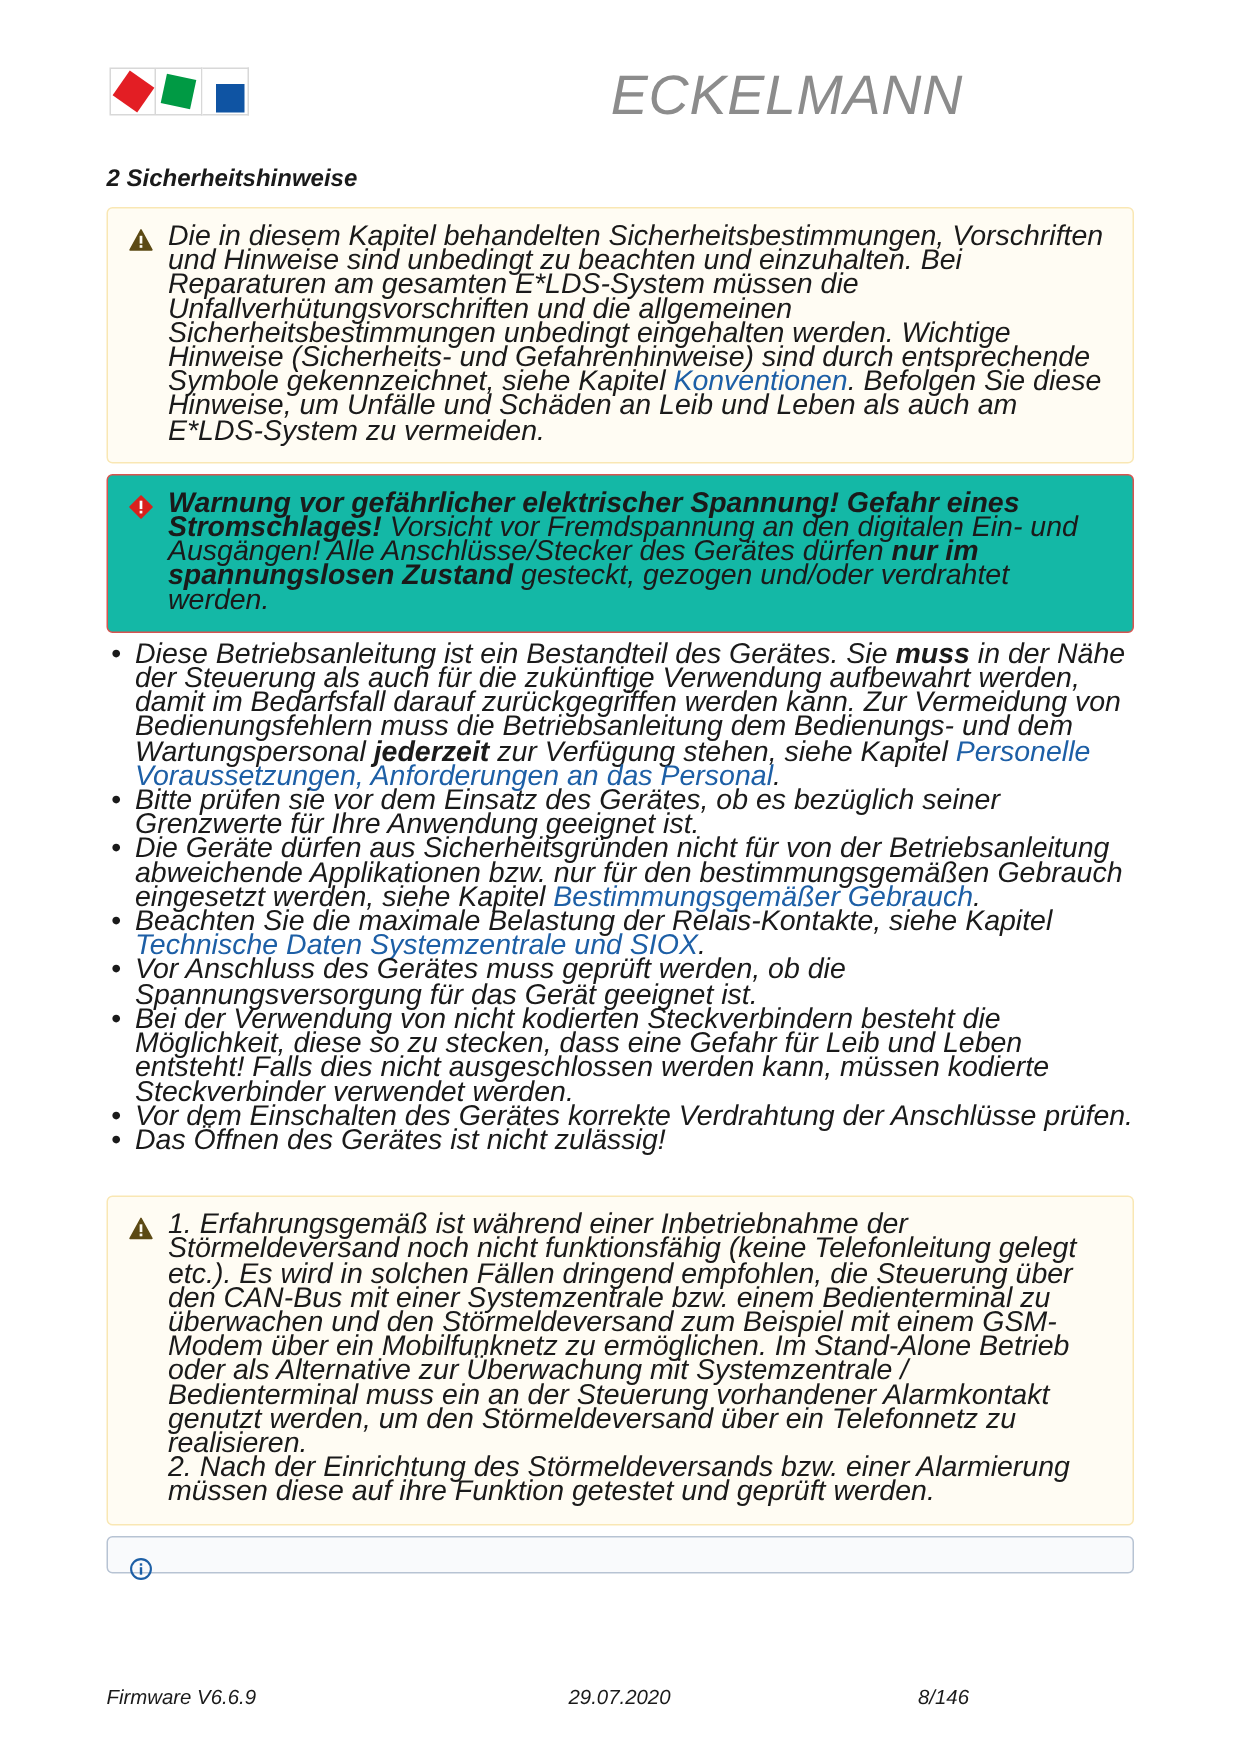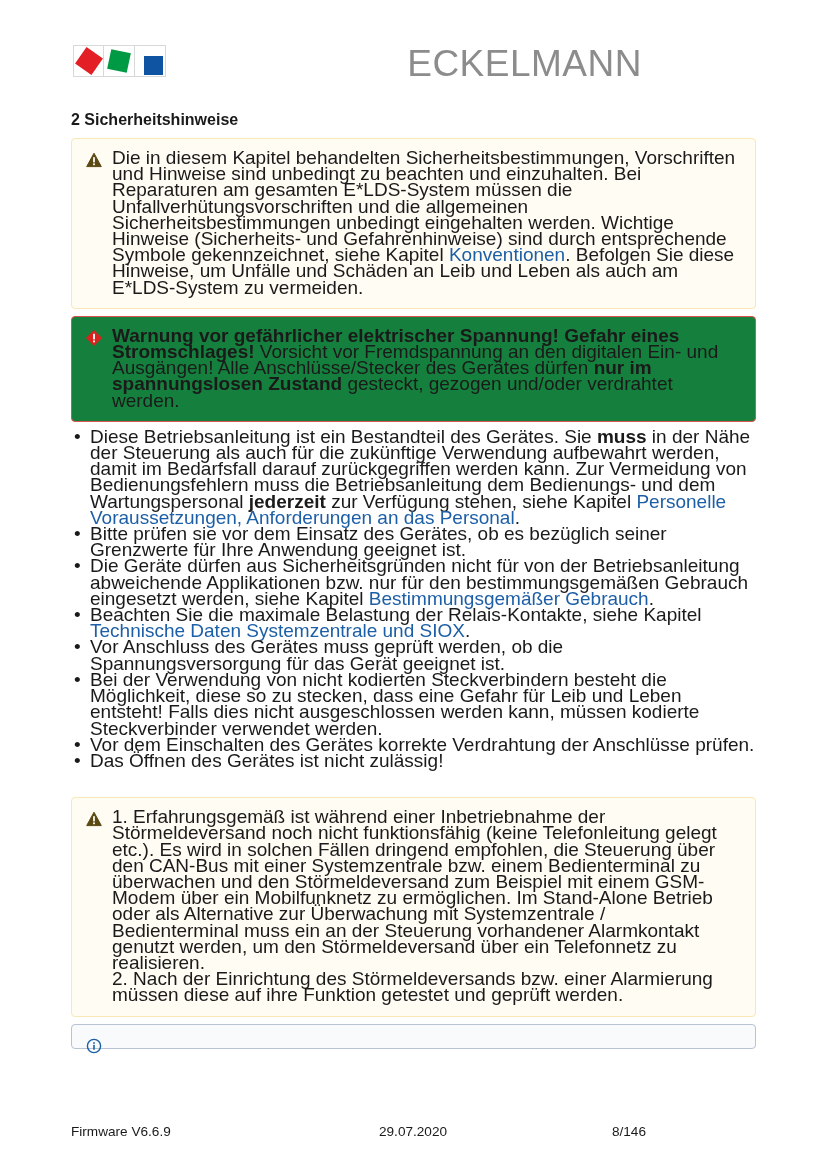--- a/index.html
+++ b/index.html
@@ -1,36 +1,36 @@
 <!DOCTYPE html>
 <html><head>
 <meta charset="utf-8">
 <style>
   html, body { margin: 0; padding: 0; background: #ffffff; }
   body { width: 827px; height: 1169px; position: relative; overflow: hidden;
          font-family: "Liberation Sans", sans-serif; color: #1a1a1a; }
-  .page { position: absolute; left: 0; top: 0; width: 720px; height: 1169px; }
+  .page { position: absolute; left: 0; top: 0; width: 720px; height: 1169px; font-style: italic; }
 
   
   .logo { position: absolute; left: 73px; top: 45px; width: 94px; height: 32px; display: flex; }
   .logo-cell { width: 31px; height: 32px; border: 1px solid #d8d8d8; box-sizing: border-box; margin-right: 0; position: relative; background: #fff; }
   .logo-cell + .logo-cell { border-left: none; }
   .sq-red { position: absolute; left: 5px; top: 5px; width: 20px; height: 20px; background: #e31e24; transform: rotate(35deg); }
   .sq-green { position: absolute; left: 5px; top: 5px; width: 20px; height: 20px; background: #009a44; transform: rotate(12deg); }
   .sq-blue { position: absolute; left: 9px; top: 10px; width: 19px; height: 19px; background: #0f54a3; }
   .brand { position: absolute; right: 78px; top: 43px; font-size: 37px; letter-spacing: 0.5px; color: #8c8c8c; font-weight: 300; font-family: "Liberation Sans", sans-serif; -webkit-text-stroke: 0; }
 
   
   .section-title { position: absolute; left: 71px; top: 111px; font-size: 16px; font-weight: bold; color: #1a1a1a; }
 
   .content { position: absolute; left: 71px; top: 138px; width: 685px; font-size: 19px; line-height: 16.2px; }
 
   .box { border-radius: 4px; padding: 11px 18px 12px 40px; position: relative; margin-bottom: 7px; }
   .box.warn { background: #fffcf3; border: 1px solid #f9e7b4; }
-  .box.danger { background: #15803d; border: 1px solid #d9534f; }
+  .box.danger { background: #14b8a6; border: 1px solid #d9534f; }
   .box.info { background: #f9fafc; border: 1px solid #b7c3d3; }
   .box .icon { position: absolute; left: 14px; top: 13px; width: 16px; height: 16px; }
   .box p { margin: 0; }
   .link { color: #1d5fa6; }
   b { font-weight: bold; }
 
   ul.bullets { list-style: none; margin: 6px 0 0 0; padding: 0; }
   ul.bullets li { position: relative; padding-left: 19px; margin: 0; }
   ul.bullets li::before { content: "•"; position: absolute; left: 3px; top: 0; }
 

